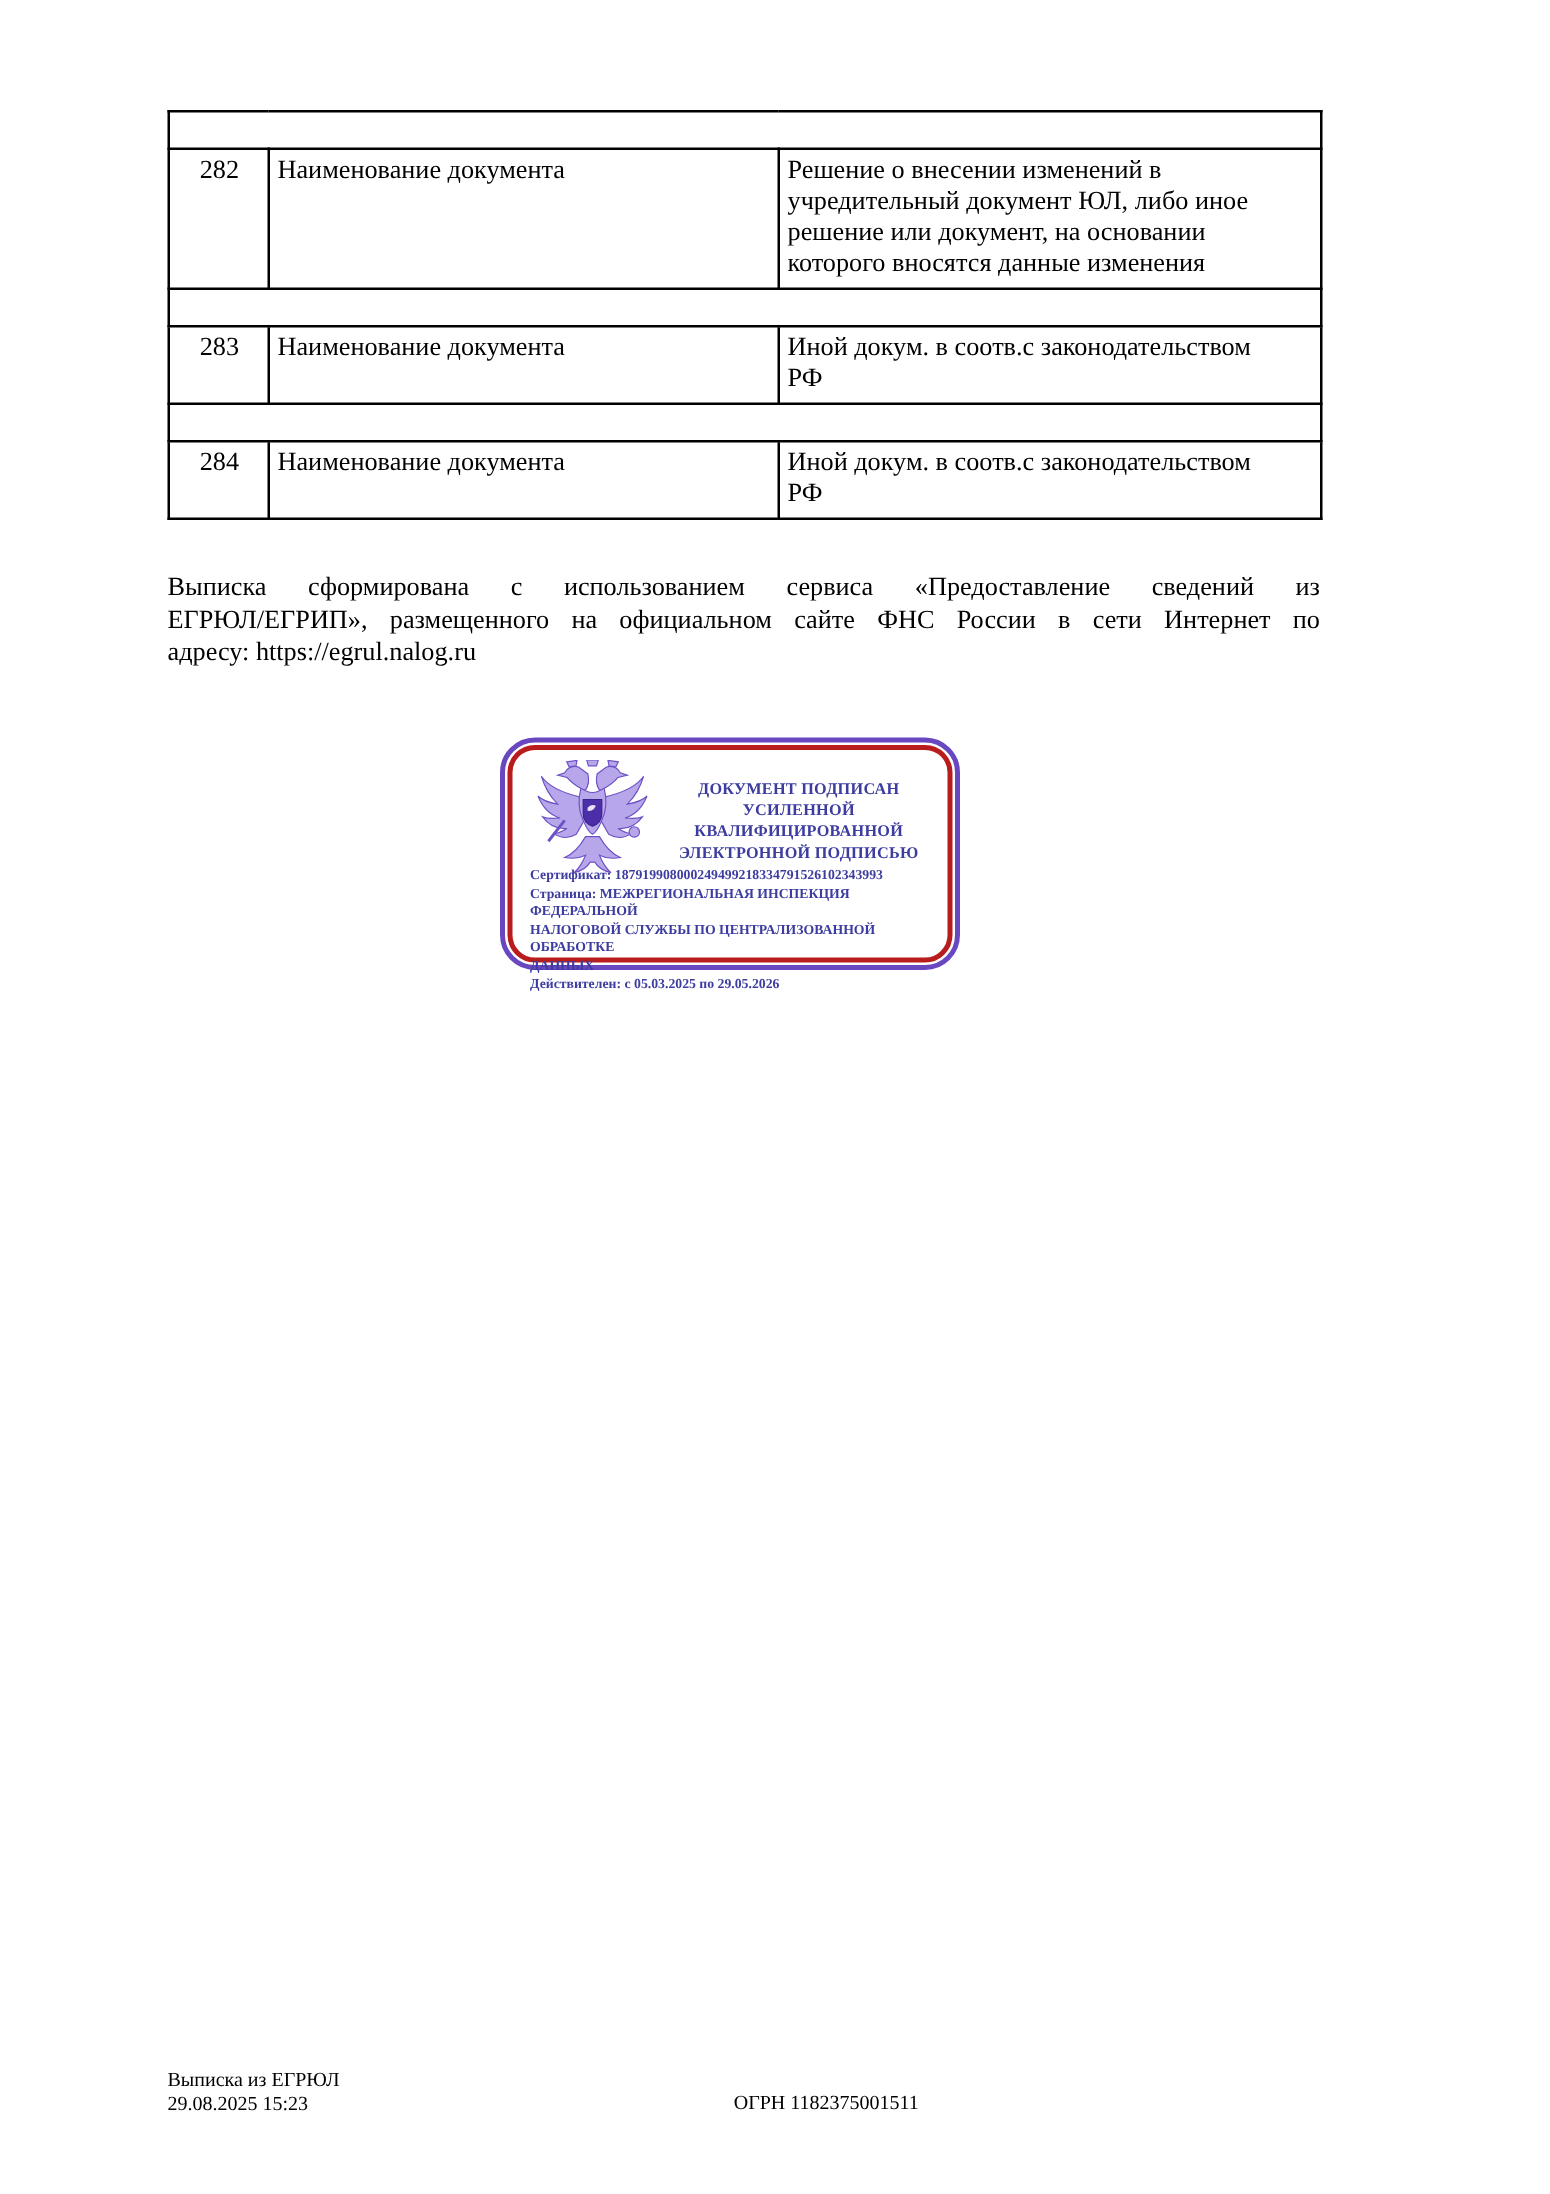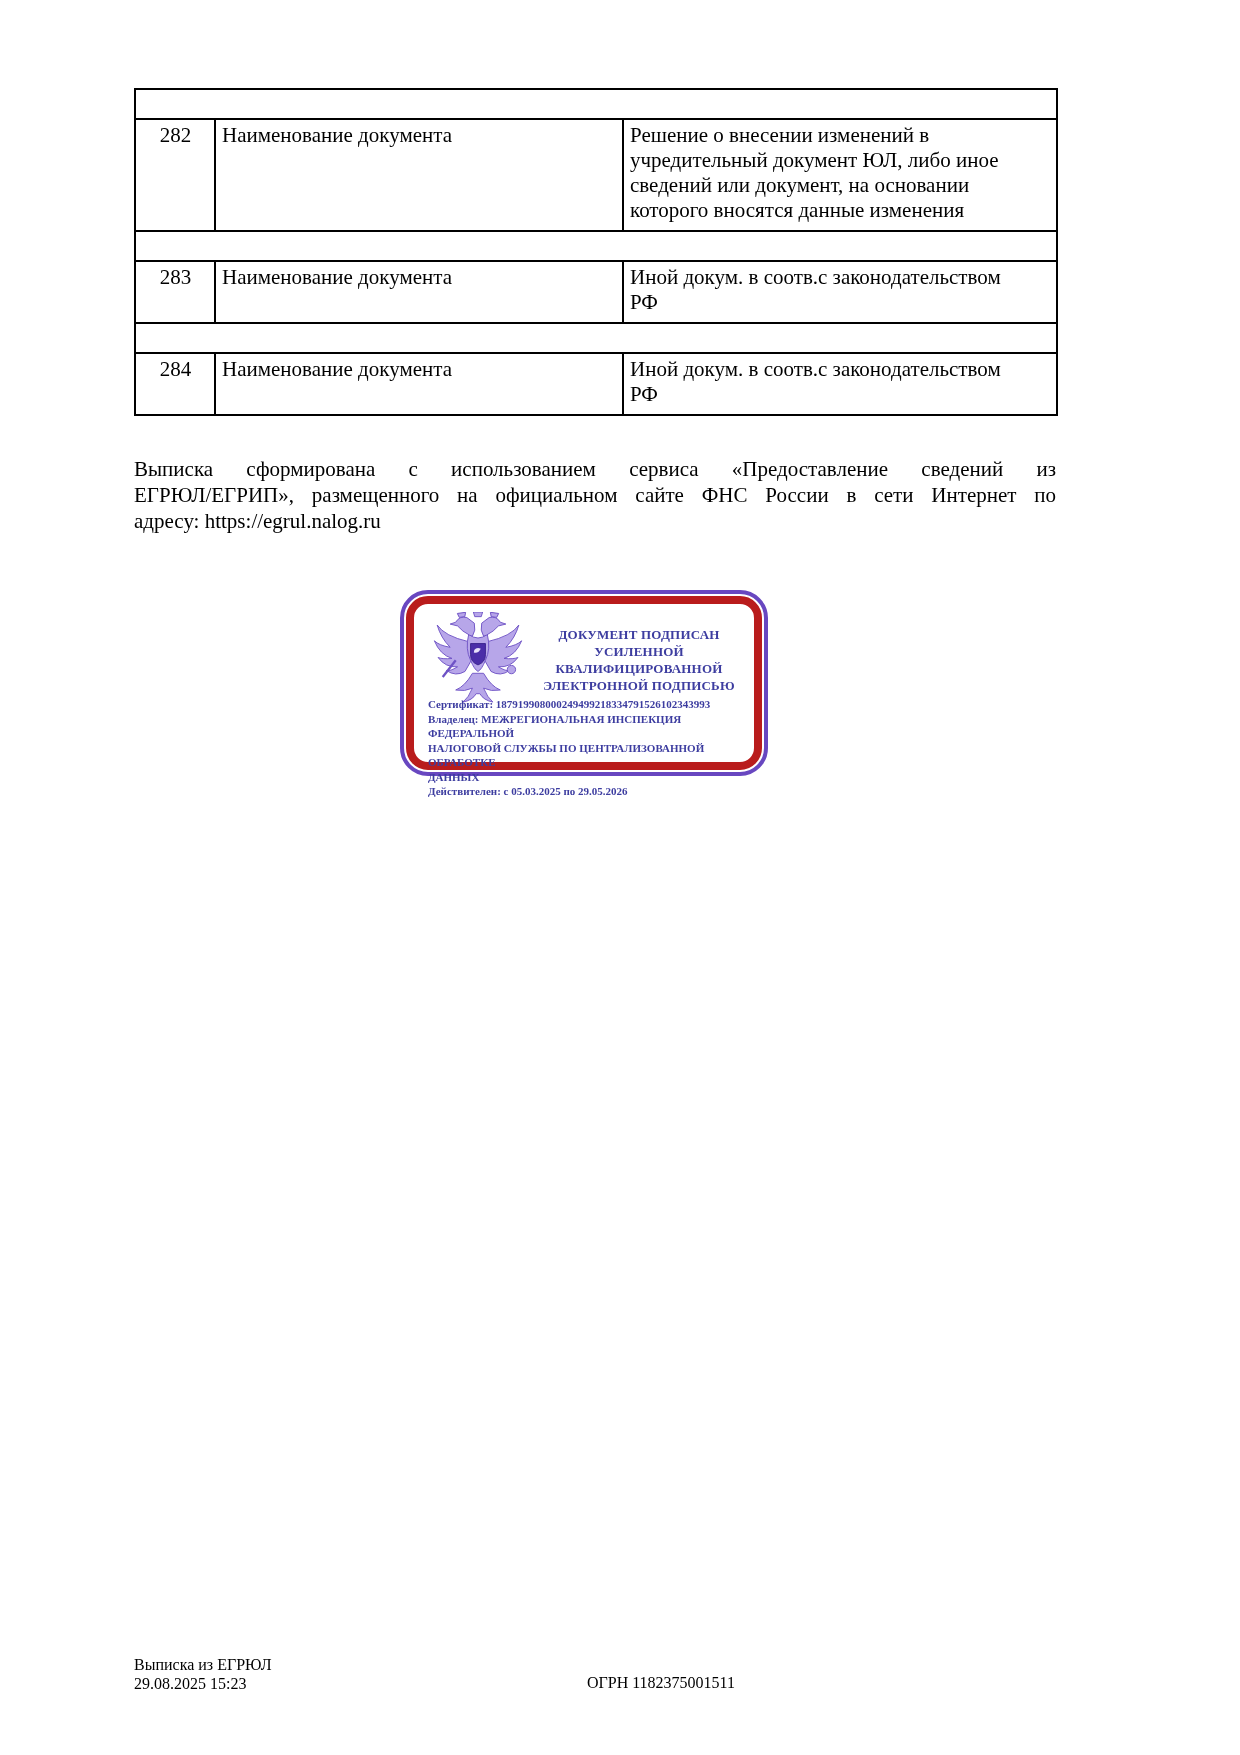--- a/index.html
+++ b/index.html
@@ -23,21 +23,21 @@
     font-size:21px;line-height:26px;
   }
   .para .jl{text-align:justify;text-align-last:justify;}
   
   .stamp{
     position:absolute;left:376px;top:590px;width:368px;height:186px;
     border:4px solid #6847c0;border-radius:28px;box-sizing:border-box;background:#fff;
   }
   .stamp-inner{
     position:absolute;left:2px;top:2px;right:2px;bottom:2px;
-    border:8px solid #b91c1c;border-radius:22px;
+    border:4px solid #b91c1c;border-radius:22px;
   }
   .eagle{position:absolute;left:16px;top:8px;width:96px;height:104px;}
   .stamp-title{
     position:absolute;left:118px;right:8px;top:22px;text-align:center;
     font-weight:bold;font-size:13px;line-height:17px;color:#3d3da0;letter-spacing:.2px;
   }
   .stamp-info{
     position:absolute;left:14px;right:6px;top:93px;
     font-weight:bold;font-size:11px;line-height:14.5px;color:#3d3da0;
   }
@@ -61,21 +61,21 @@
       <tr class="spacer">
           <td colspan="3"></td>
         </tr>
 
       <tr>
         <td class="num">282</td>
         <td class="lbl">Наименование документа</td>
         <td class="val">
           <div>Решение о внесении изменений в</div>
           <div>учредительный документ ЮЛ, либо иное</div>
-          <div>сведений или документ, на основании</div>
+          <div>решение или документ, на основании</div>
           <div>которого вносятся данные изменения</div>
         </td>
       </tr>
 
       <tr class="spacer">
           <td colspan="3"></td>
         </tr>
 
       <tr>
         <td class="num">283</td>
@@ -138,21 +138,21 @@
       </svg>
 
       <div class="stamp-title">
         <div>ДОКУМЕНТ ПОДПИСАН</div>
         <div>УСИЛЕННОЙ КВАЛИФИЦИРОВАННОЙ</div>
         <div>ЭЛЕКТРОННОЙ ПОДПИСЬЮ</div>
       </div>
 
       <div class="stamp-info">
         <div><span>Сертификат:</span> <span>187919908000249499218334791526102343993</span></div>
-        <div><span>Владелец:</span> <span>МЕЖРЕГИОНАЛЬНАЯ ИНСПЕКЦИЯ ФЕДЕРАЛЬНОЙ</span></div>
+        <div><span>Страница:</span> <span>МЕЖРЕГИОНАЛЬНАЯ ИНСПЕКЦИЯ ФЕДЕРАЛЬНОЙ</span></div>
         <div>НАЛОГОВОЙ СЛУЖБЫ ПО ЦЕНТРАЛИЗОВАННОЙ ОБРАБОТКЕ</div>
         <div>ДАННЫХ</div>
         <div><span>Действителен:</span> <span>с 05.03.2025 по 29.05.2026</span></div>
       </div>
 
     </div>
   </div>
 
   <div class="footer-left">
     <div>Выписка из ЕГРЮЛ</div>

